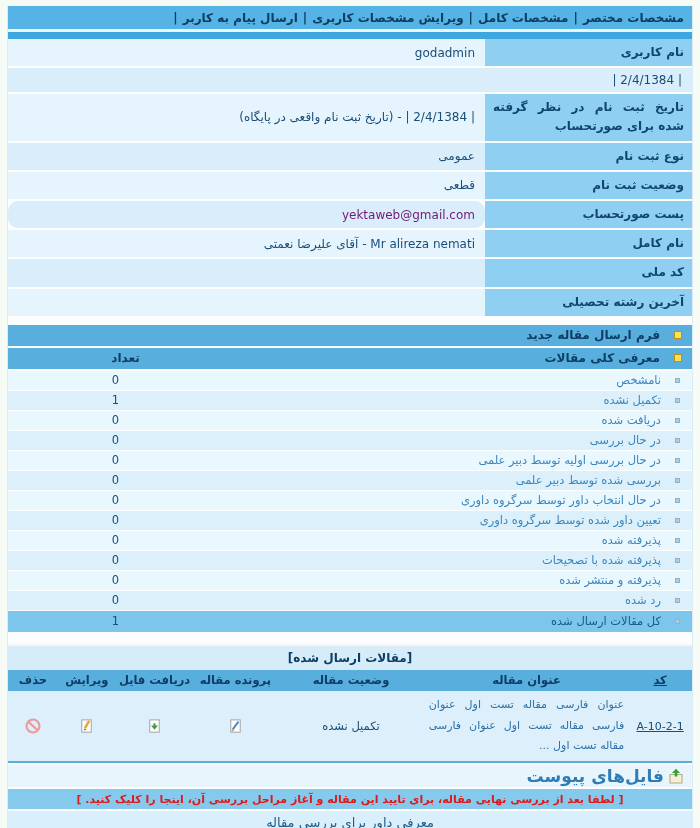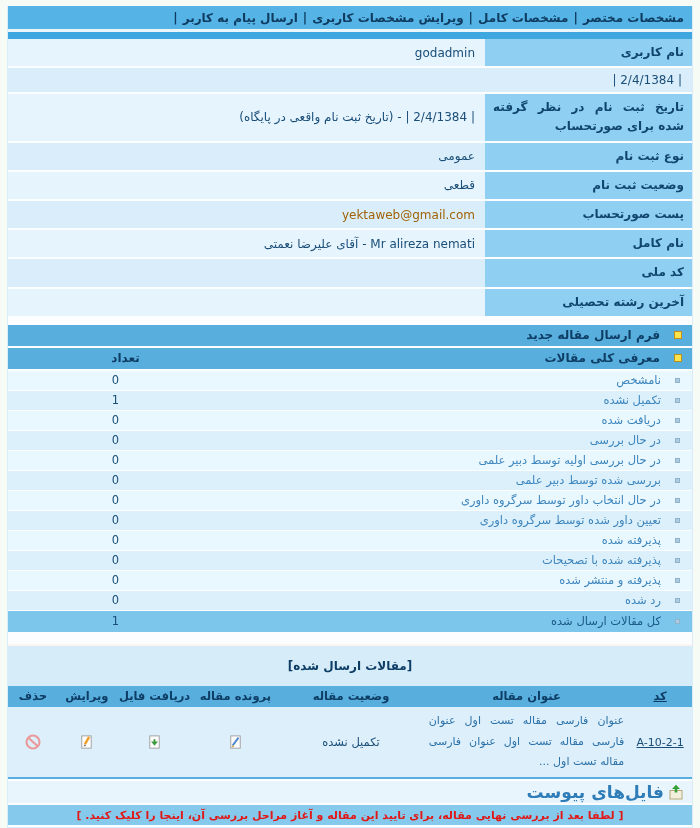--- a/index.html
+++ b/index.html
@@ -23,21 +23,21 @@
 
   
   .prow{display:flex;margin-bottom:2px;min-height:21px;}
   .prow.tall{min-height:42px;}
   .plabel{width:207px;background:var(--labelcell);color:var(--navy);font-size:12px;font-weight:bold;
           padding:4px 8px;display:flex;align-items:center;text-align:justify;line-height:1.6;}
   .plabel span{width:100%;}
   .pvalue{flex:1;font-size:12px;color:#1A4E78;padding:3px 10px;display:flex;align-items:center;justify-content:flex-start;text-align:right;line-height:1.5;}
   .prow:nth-child(odd) .pvalue{background:var(--rowa);}
   .prow:nth-child(even) .pvalue{background:var(--rowb);}
-  .pvalue.email{color:#a16207;}
+  .pvalue.email{color:#701a75;border-radius:10px;}
 
   .secgap{height:7px;}
 
   
   .secbar{background:var(--sectionbar);height:21px;margin-bottom:2px;display:flex;align-items:center;
           padding:0 10px;font-size:12px;font-weight:bold;color:#0E3E66;}
   .ysq{display:inline-block;width:8px;height:8px;background:#FFE34A;border:1px solid #BD8F1B;margin-left:14px;}
   .secbar .flexlbl{flex:1;}
   .counthead{width:215px;text-align:center;}
 
@@ -47,21 +47,21 @@
   .srow:nth-of-type(even){background:#DCF0FB;}
   .bullet{display:inline-block;width:5px;height:5px;background:#AECBE0;border:1px solid #8FB3CC;margin:0 12px 0 14px;}
   .slabel{flex:1;color:var(--link);}
   .scount{width:215px;text-align:center;color:#1A4E78;}
   .srow.total{background:var(--highlight);min-height:21px;}
   .srow.total .slabel{color:#1B5A86;}
 
   .biggap{height:13px;background:#FBFDFE;border-bottom:2px solid #FDF4F2;}
 
   
-  .panel-title{background:var(--panel);height:40px;display:flex;align-items:center;justify-content:center;
+  .panel-title{background:var(--panel);height:24px;display:flex;align-items:center;justify-content:center;
                font-size:12px;font-weight:bold;color:#0E3E66;}
   .ahead{background:var(--sectionbar);height:21px;display:flex;align-items:center;
          font-size:11.5px;font-weight:bold;color:#0E3E66;}
   .arow{background:#DCEFFA;display:flex;align-items:center;min-height:64px;border-bottom:2px solid #58AEDC;padding:4px 0;}
   .col{display:flex;align-items:center;justify-content:center;text-align:center;}
   .c-code{width:64px;text-decoration:underline;}  .c-title{width:204px;} .c-status{width:148px;}
   .c-file{width:84px;}  .c-dl{width:78px;}    .c-edit{width:58px;}  .c-del{width:50px;}
   .title-text{display:block;font-size:11px;color:#2C71A8;text-align:justify;line-height:1.9;padding:0 4px;}
   .status-text{font-size:11.5px;color:#1A4E78;}
   .code-text{font-size:11px;color:#1A4E78;}

